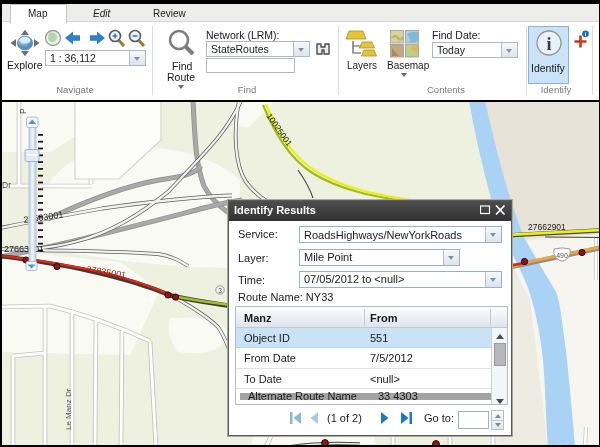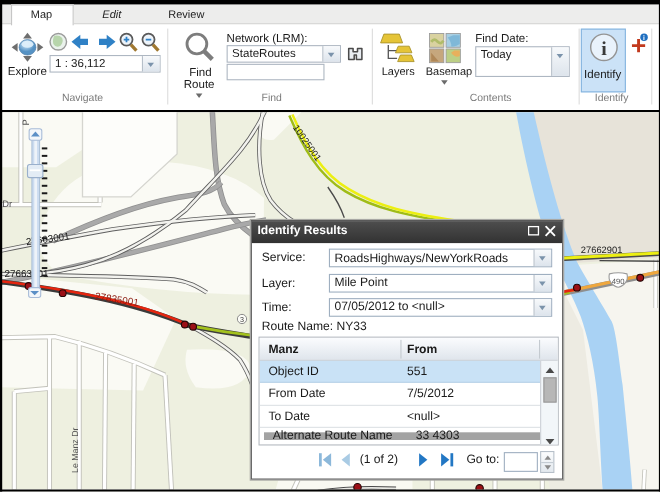--- a/index.html
+++ b/index.html
@@ -105,21 +105,21 @@
     <rect x="15.5" y="14.5" width="13" height="12.5" fill="#bccf85"></rect>
   </g>
   <path d="M2,8 q3,-4 6,0 q3,3 5,-1" stroke="#b0bc6a" stroke-width="2.5" fill="none"></path>
   <path d="M17,4 q4,5 3,8 q4,1 8,-2 v-8 h-6 z" fill="#7fb8d8"></path>
   <path d="M2,18 l7,8 h-7 z" fill="#b08858"></path>
   <path d="M20,18 q4,5 8,3 v-5 h-5 z" fill="#e8b05c"></path>
 </svg>
 <div class="lbl" style="left:387px;top:60px;font-size:10px;">Basemap</div>
 <div class="abs" style="left:401px;top:73px;border-left:3.5px solid transparent;border-right:3.5px solid transparent;border-top:4px solid #6b6b6b;"></div>
 <div class="lbl" style="left:432px;top:29px;font-size:10.5px;">Find Date:</div>
-<div class="combo" style="left:432px;top:42px;width:86px;height:28px;">
+<div class="combo" style="left:432px;top:42px;width:86px;height:16px;">
   <div class="txt">Today</div>
     <div class="btn"></div>
 </div>
 <div class="grplbl" style="left:411px;top:84px;width:70px;">Contents</div>
 <div class="sep" style="left:526px;"></div>
 
 <div class="abs" style="left:528px;top:26px;width:41px;height:58px;background:#cbe2f7;border:1px solid #84b4de;"></div>
 <svg class="abs" style="left:535px;top:29px;" width="28" height="28" viewBox="0 0 28 28">
   <circle cx="14" cy="14" r="12" fill="#e9f2fb" stroke="#949494" stroke-width="1.3"></circle>
   <text x="14" y="21" font-family="Liberation Serif, serif" font-size="18" font-weight="bold" fill="#3a3a3a" text-anchor="middle">i</text>
@@ -311,21 +311,21 @@
       <path d="M16,0.5 L24.5,9.5 M24.5,0.5 L16,9.5" stroke="#fff" stroke-width="1.7"></path>
     </svg>
   </div>
 
   <div class="lbl" style="left:9px;top:27px;font-size:11px;">Service:</div>
   <div class="combo" style="left:70px;top:25px;width:203px;height:17px;border-color:#9fafc0;padding-left:21px;">
     <div class="txt" style="font-size:11px;top:1.5px;">RoadsHighways/NewYorkRoads</div>
       <div class="btn"></div>
   </div>
   <div class="lbl" style="left:9px;top:51px;font-size:11px;">Layer:</div>
-  <div class="combo" style="left:70px;top:47.5px;width:203px;height:17px;border-color:#9fafc0;">
+  <div class="combo" style="left:70px;top:47.5px;width:161px;height:17px;border-color:#9fafc0;">
     <div class="txt" style="font-size:11px;top:1.5px;">Mile Point</div>
       <div class="btn"></div>
   </div>
   <div class="lbl" style="left:9px;top:73px;font-size:11px;">Time:</div>
   <div class="combo" style="left:70px;top:69.5px;width:203px;height:17px;border-color:#9fafc0;">
     <div class="txt" style="font-size:11px;top:1.5px;">07/05/2012 to &lt;null&gt;</div>
       <div class="btn"></div>
   </div>
   <div class="lbl" style="left:9px;top:90px;font-size:11px;">Route Name: NY33</div>
 

